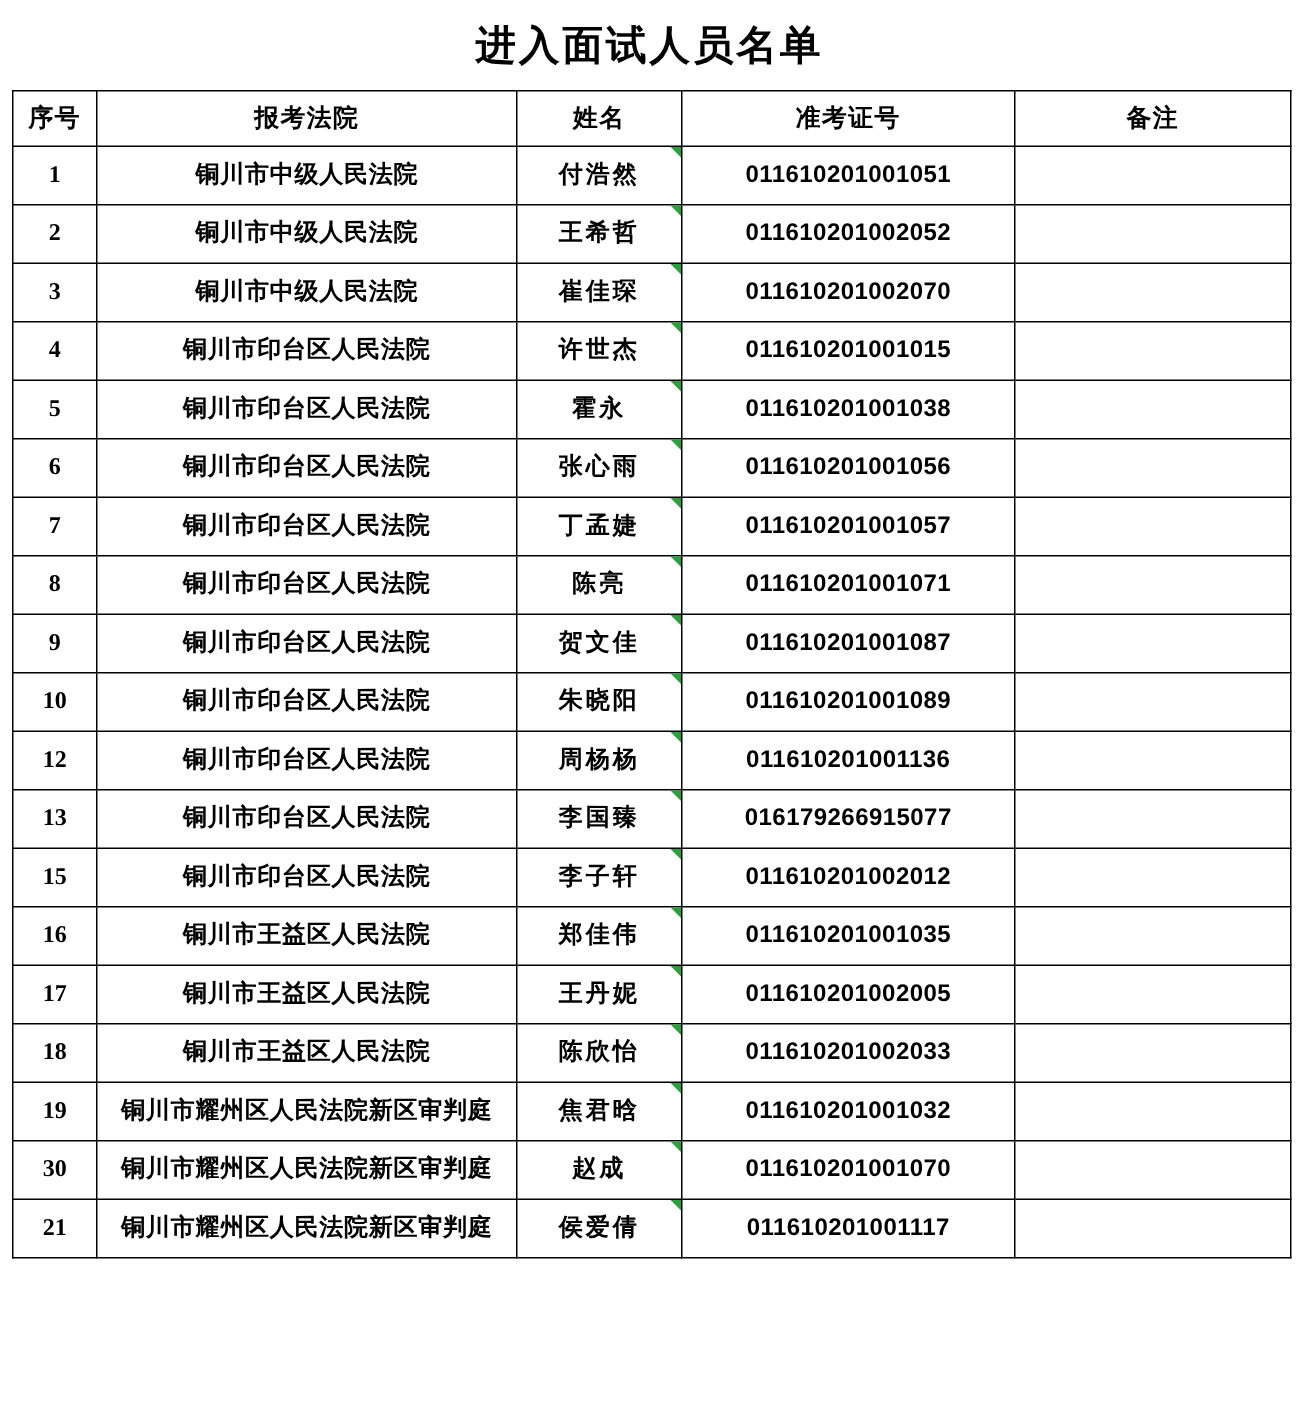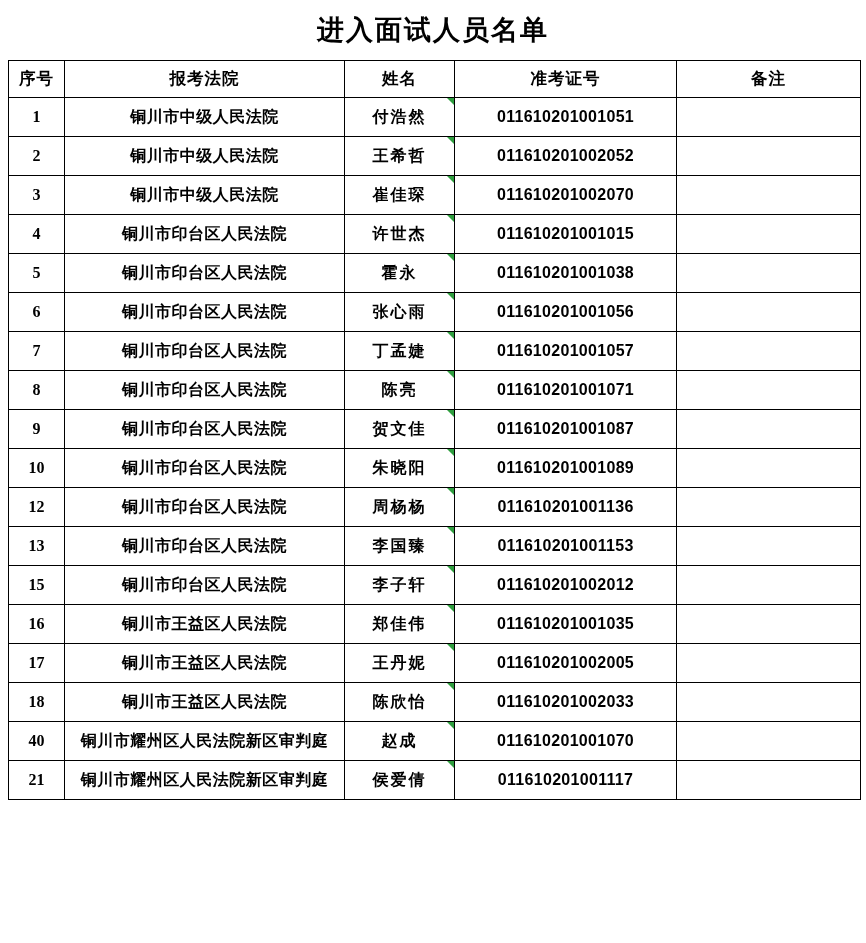--- a/index.html
+++ b/index.html
@@ -173,21 +173,21 @@
           <td class="idx">12</td>
           <td class="court">铜川市印台区人民法院</td>
           <td class="name"><span>周杨杨</span><span class="marker"></span></td>
           <td class="ticket">011610201001136</td>
           <td class="remark"></td>
         </tr>
         <tr>
           <td class="idx">13</td>
           <td class="court">铜川市印台区人民法院</td>
           <td class="name"><span>李国臻</span><span class="marker"></span></td>
-          <td class="ticket">011610201001153</td>
+          <td class="ticket">016179266915077</td>
           <td class="remark"></td>
         </tr>
         <tr>
           <td class="idx">15</td>
           <td class="court">铜川市印台区人民法院</td>
           <td class="name"><span>李子轩</span><span class="marker"></span></td>
           <td class="ticket">011610201002012</td>
           <td class="remark"></td>
         </tr>
         <tr>
@@ -205,21 +205,28 @@
           <td class="remark"></td>
         </tr>
         <tr>
           <td class="idx">18</td>
           <td class="court">铜川市王益区人民法院</td>
           <td class="name"><span>陈欣怡</span><span class="marker"></span></td>
           <td class="ticket">011610201002033</td>
           <td class="remark"></td>
         </tr>
         <tr>
-          <td class="idx">40</td>
+          <td class="idx">19</td>
+          <td class="court">铜川市耀州区人民法院新区审判庭</td>
+          <td class="name"><span>焦君晗</span><span class="marker"></span></td>
+          <td class="ticket">011610201001032</td>
+          <td class="remark"></td>
+        </tr>
+        <tr>
+          <td class="idx">30</td>
           <td class="court">铜川市耀州区人民法院新区审判庭</td>
           <td class="name"><span>赵成</span><span class="marker"></span></td>
           <td class="ticket">011610201001070</td>
           <td class="remark"></td>
         </tr>
         <tr>
           <td class="idx">21</td>
           <td class="court">铜川市耀州区人民法院新区审判庭</td>
           <td class="name"><span>侯爱倩</span><span class="marker"></span></td>
           <td class="ticket">011610201001117</td>

